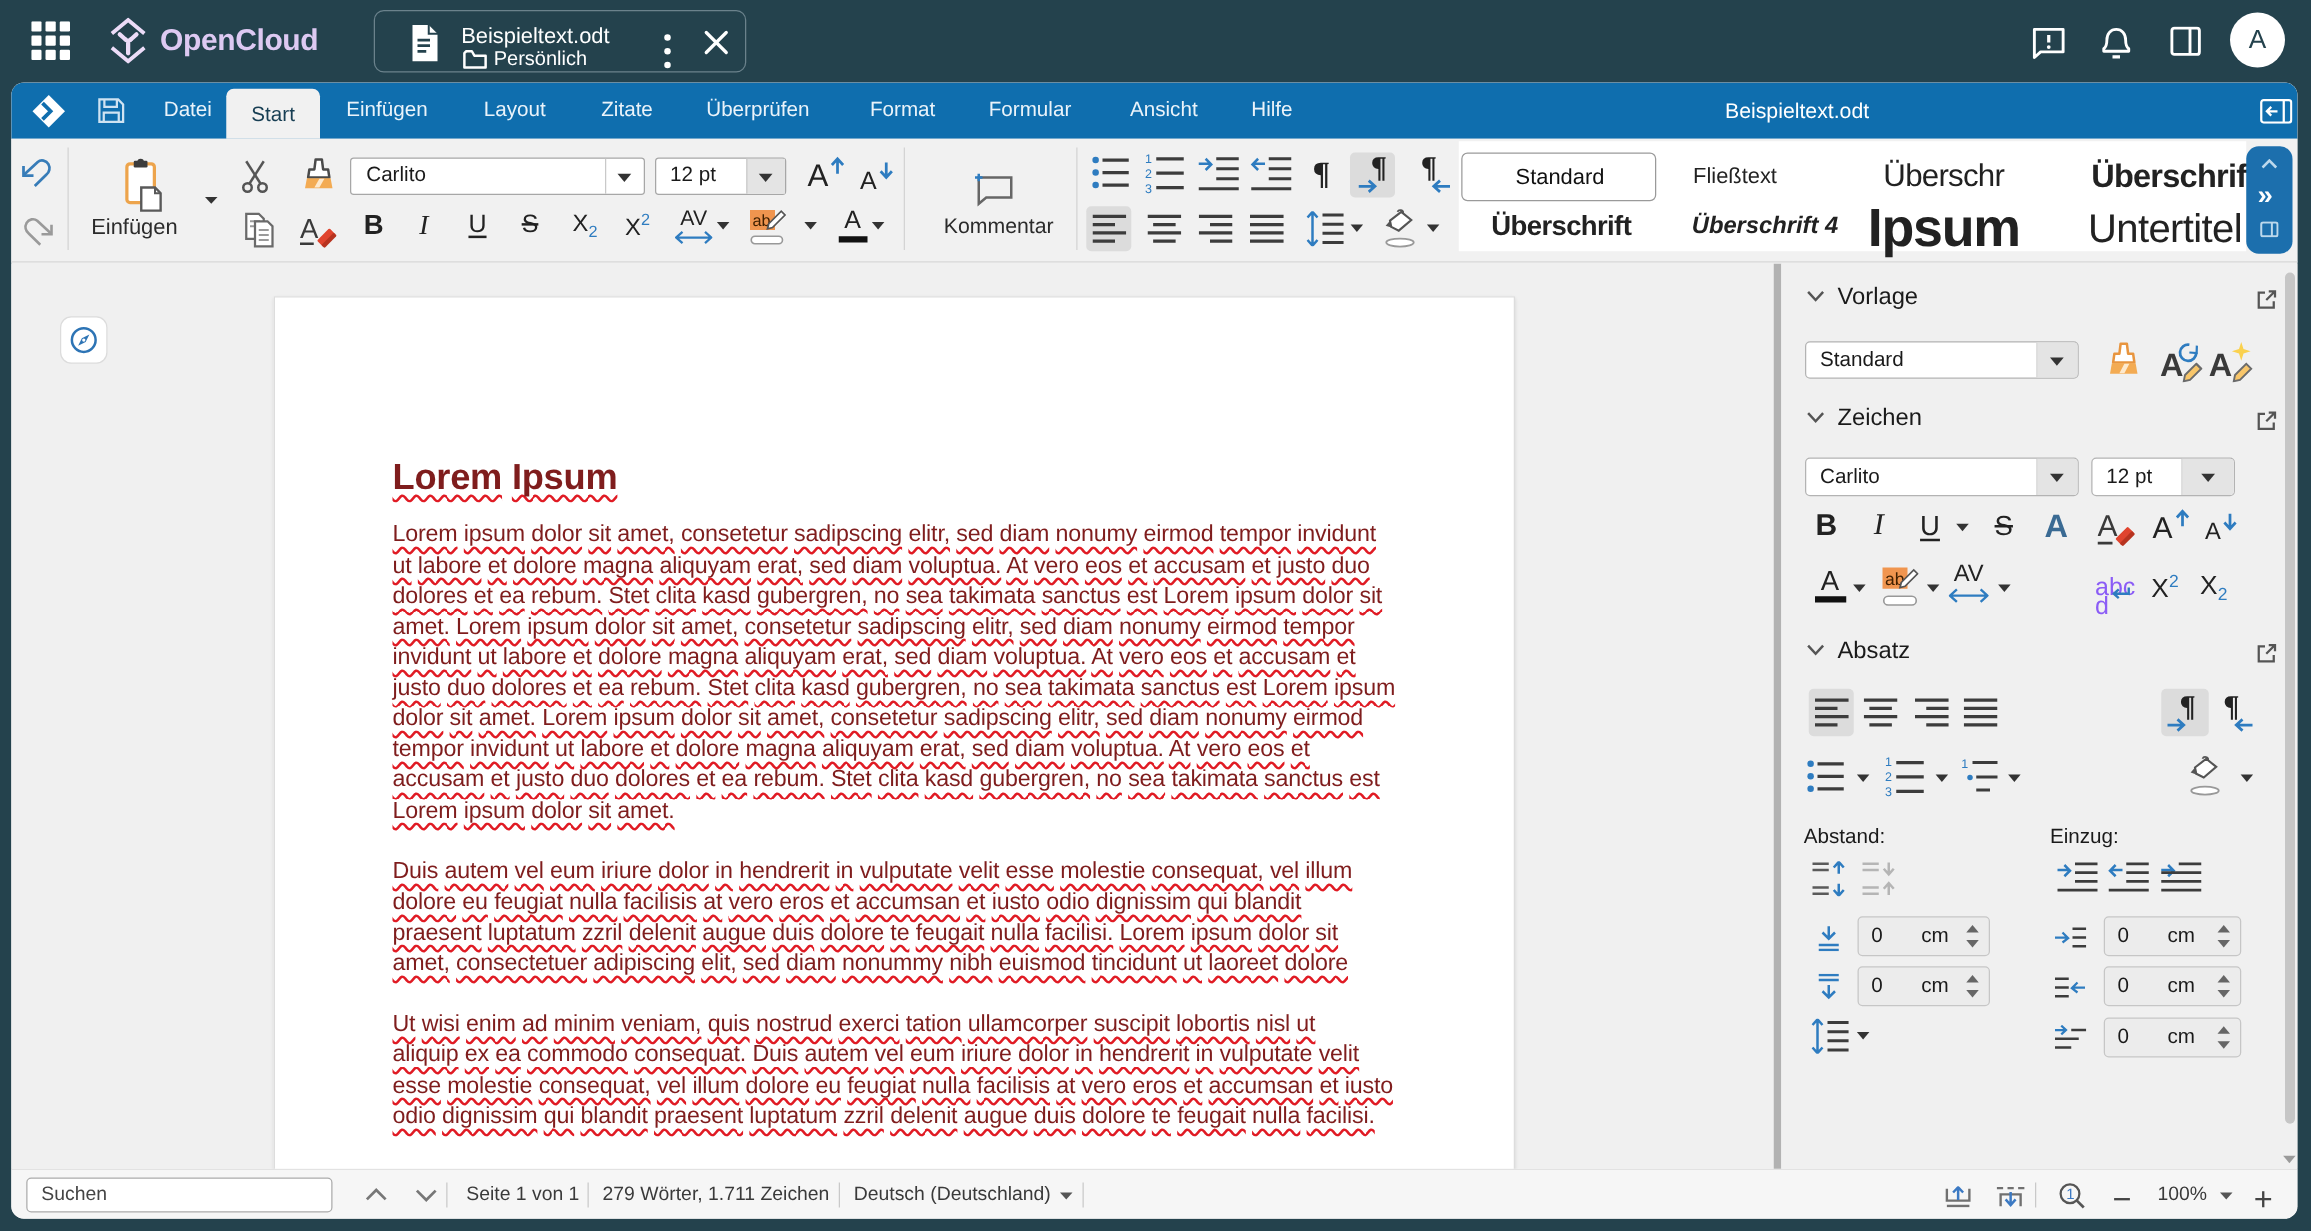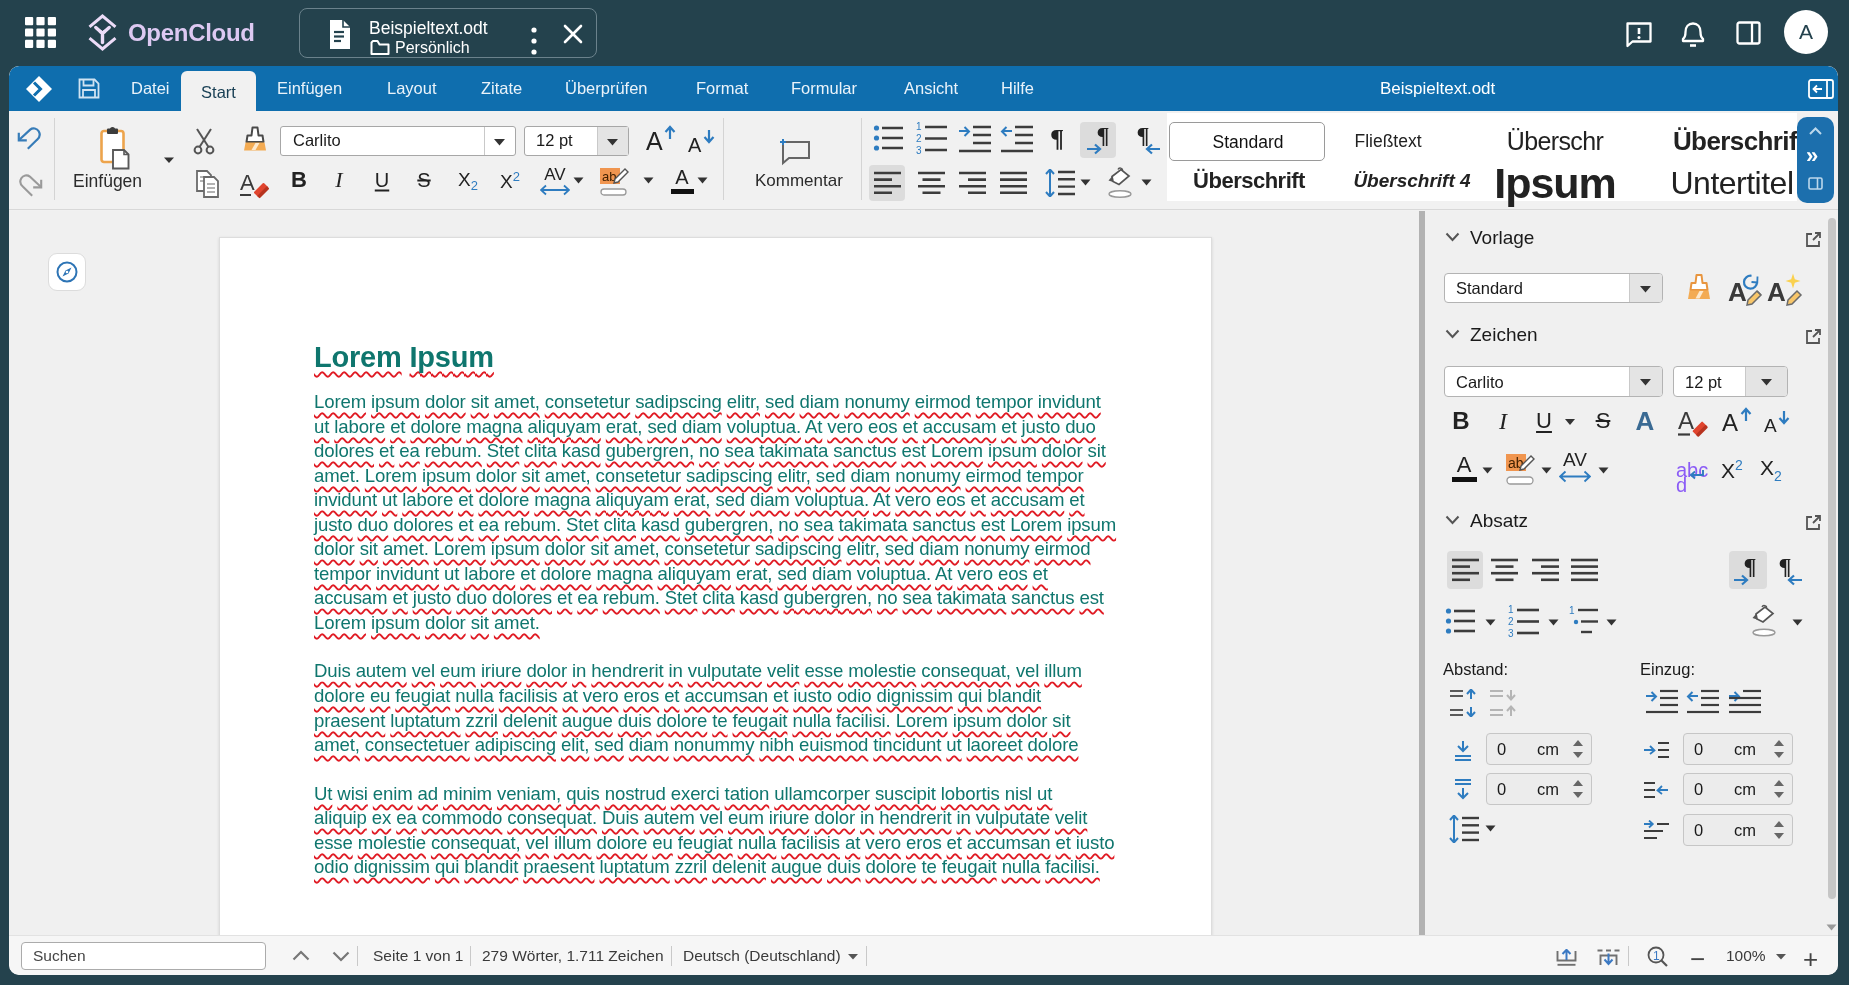--- a/index.html
+++ b/index.html
@@ -28,21 +28,21 @@
 #gallery{position:absolute;left:1158px;top:2px;width:630px;height:88px;background:#fff}
 #bluebtn{position:absolute;left:1788px;top:6px;width:37px;height:86px;background:#1c6fad;border-radius:10px;color:#fff}
 
 #main{position:absolute;left:0;top:145px;width:1829px;height:724px}
 #canvas{position:absolute;left:0;top:0;width:1410px;height:724px;background:#f0f0f0;overflow:hidden}
 #splitter{position:absolute;left:1410px;top:0;width:6px;height:724px;background:#b2b2b2}
 #sidebar{position:absolute;left:1416px;top:0;width:413px;height:724px;background:#f0f0f0;overflow:hidden}
 #page{position:absolute;left:210px;top:26px;width:993px;height:720px;background:#fff;border:1px solid #ddd;box-shadow:0 1px 3px rgba(0,0,0,.12)}
 #compass{position:absolute;left:39px;top:42px;width:38px;height:38px;background:#fff;border:1px solid #dcdcdc;border-radius:9px;display:flex;align-items:center;justify-content:center}
 
-#doc{position:absolute;left:94px;top:103px;width:810px;color:#0f766e}
+#doc{position:absolute;left:94px;top:128px;width:810px;color:#7f1d1d}
 #doc h1{font-size:29px;line-height:32px;margin-bottom:17px;letter-spacing:-.2px}
 #doc .para{font-size:18.6px;line-height:24.55px;margin-bottom:24px;letter-spacing:-.14px}
 #doc span{text-decoration:underline wavy #e01b24 1.7px;text-underline-offset:4px;text-decoration-skip-ink:none}
 
 .sbh{position:absolute;color:#1a1a1a;font-size:19px}
 .sblabel{position:absolute;color:#1a1a1a;font-size:16.5px}
 .combo{position:absolute;background:#fff;border:1px solid #b3b3b3;border-radius:4px}
 .combo .tx{position:absolute;left:11px;top:50%;transform:translateY(-50%);font-size:16.5px;color:#1a1a1a}
 .spin{position:absolute;background:#ececec;border:1px solid #c6c6c6;border-radius:4px}
 .spin .n{position:absolute;left:10px;top:50%;transform:translateY(-50%);font-size:16.5px;color:#1a1a1a}

